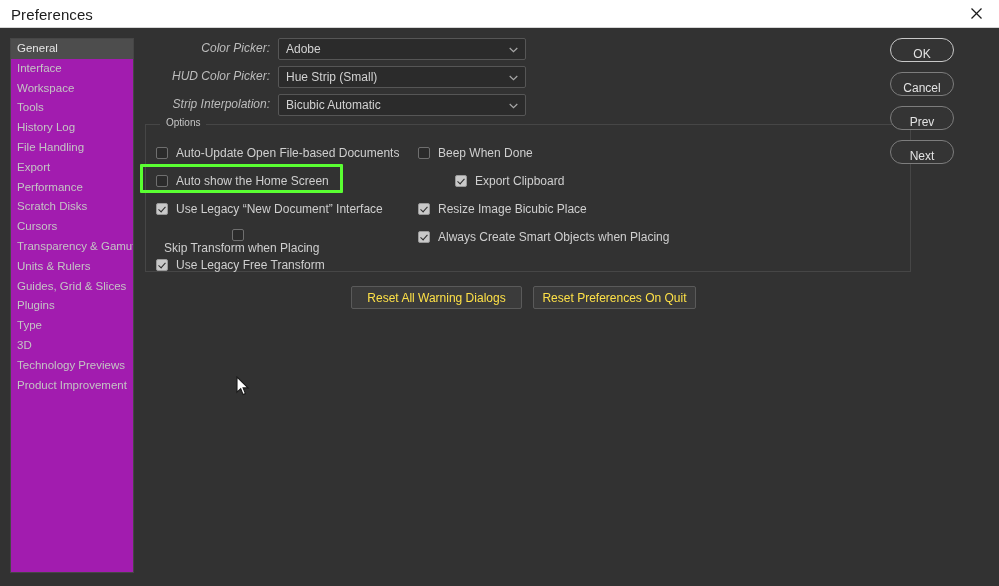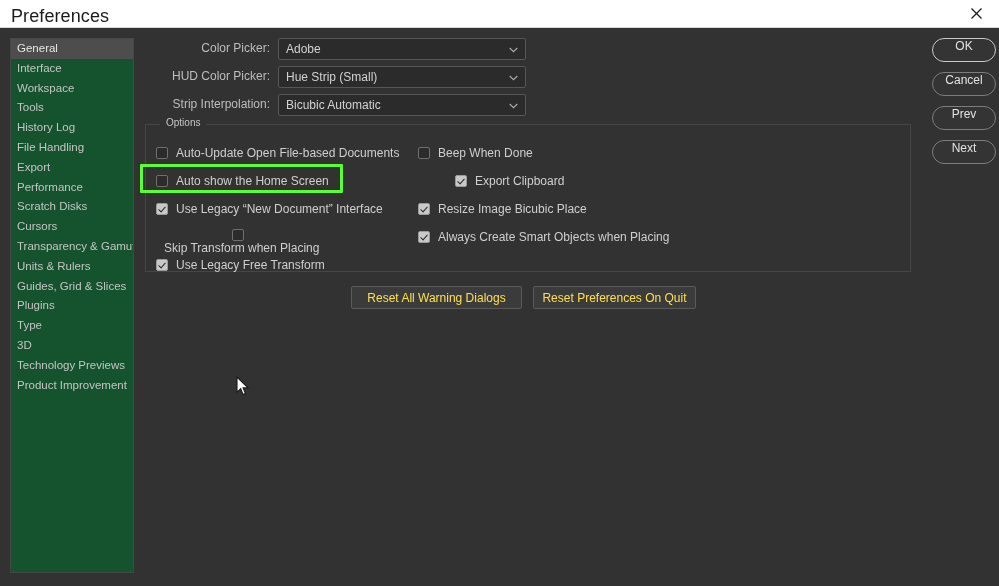--- a/index.html
+++ b/index.html
@@ -27,21 +27,21 @@
     left: 0; top: 0;
     width: 999px;
     height: 28px;
     background: #ffffff;
     border-bottom: 1px solid #d6d6d6;
     box-sizing: border-box;
   }
   .titlebar-text {
     position: absolute;
     left: 11px; top: 6px;
-    font-size: 18px;
+    font-size: 15px;
     color: #1c1c1c;
     letter-spacing: 0.1px;
     white-space: nowrap;
   }
   .titlebar-close {
     position: absolute;
     right: 0; top: 0;
     width: 45px; height: 27px;
     display: flex;
     align-items: center;
@@ -58,21 +58,21 @@
     height: 558px;
     background: #323232;
   }
 
   
   .sidebar {
     position: absolute;
     left: 10px; top: 10px;
     width: 124px;
     height: 535px;
-    background: #14532d;
+    background: #a21caf;
     border: 1px solid #464646;
     box-sizing: border-box;
     overflow: hidden;
   }
   .sidebar-item {
     height: 19.8px;
     line-height: 19.8px;
     padding-left: 6px;
     font-size: 11.5px;
     color: #c4c4c4;
@@ -93,20 +93,21 @@
     align-items: center;
   }
   .form-label {
     font-size: 12px;
     color: #bdbdbd;
     text-align: right;
     white-space: nowrap;
     position: absolute;
     right: 0;
     top: 3px;
+    font-style: italic;
   }
   .label-box {
     position: absolute;
     width: 125px;
     height: 22px;
   }
   .select-box {
     position: absolute;
     width: 248px;
     height: 22px;
@@ -212,33 +213,33 @@
     cursor: pointer;
     display: flex;
     align-items: center;
     justify-content: center;
     white-space: nowrap;
   }
 
   
   .action-btn {
     position: absolute;
-    left: 932px;
+    left: 890px;
     width: 64px;
     height: 24px;
     background: #343434;
     border: 1px solid #7d7d7d;
     border-radius: 12px;
     box-sizing: border-box;
     color: #e2e2e2;
     font-size: 12px;
     font-family: "Liberation Sans", sans-serif;
     cursor: pointer;
     display: flex;
-    align-items: flex-start;
+    align-items: flex-end;
     justify-content: center;
     white-space: nowrap;
   }
   .action-btn.primary {
     border: 1px solid #c8c8c8;
   }
 
   
   .cursor {
     position: absolute;

